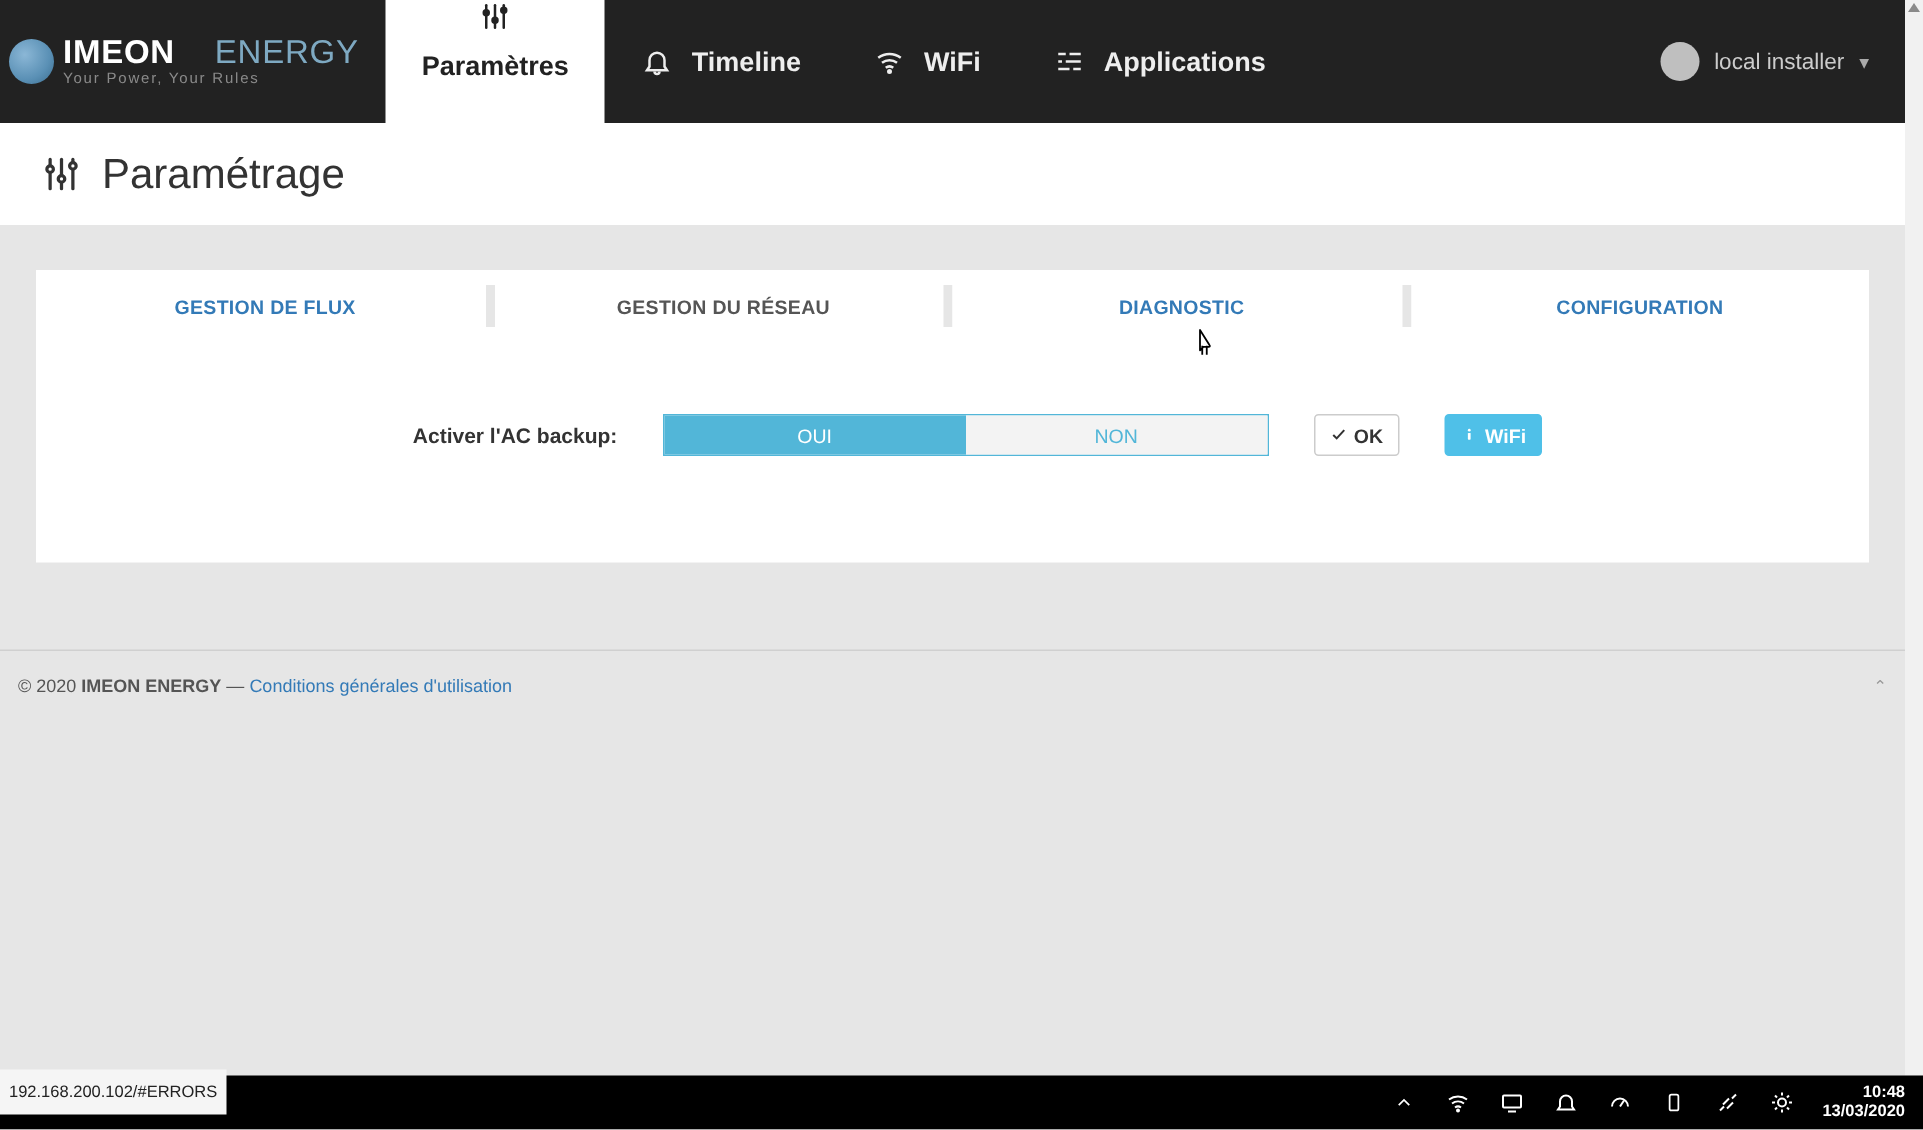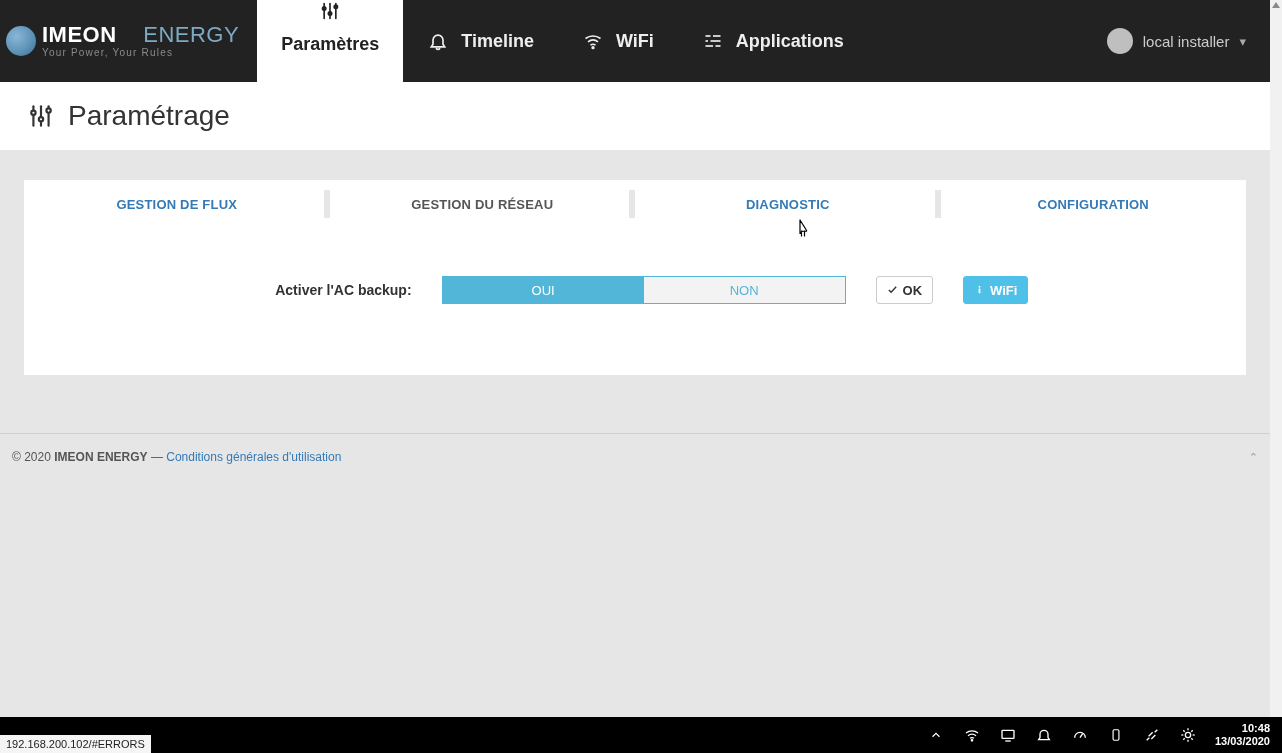--- a/index.html
+++ b/index.html
@@ -220,27 +220,27 @@
     height: 36px;
     background: #000;
     color: #fff;
     display: flex;
     align-items: center;
     font-size: 12px;
   }
   .url-box {
     background: #f5f5f5;
     color: #222;
-    height: 18px;
+    height: 30px;
     padding: 0 6px;
     font-size: 11px;
     display: flex;
     align-items: center;
     align-self: flex-end;
-    margin-bottom: 0;
+    margin-bottom: 10px;
   }
   .tray {
     margin-left: auto;
     display: flex;
     align-items: center;
     gap: 18px;
     padding-right: 12px;
   }
   .tray-icon { width: 18px; height: 18px; display:flex; align-items:center; justify-content:center; }
   .tray-icon svg { stroke: #fff; }

